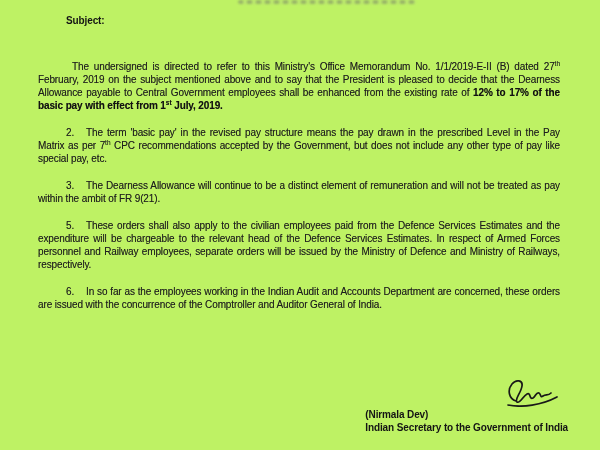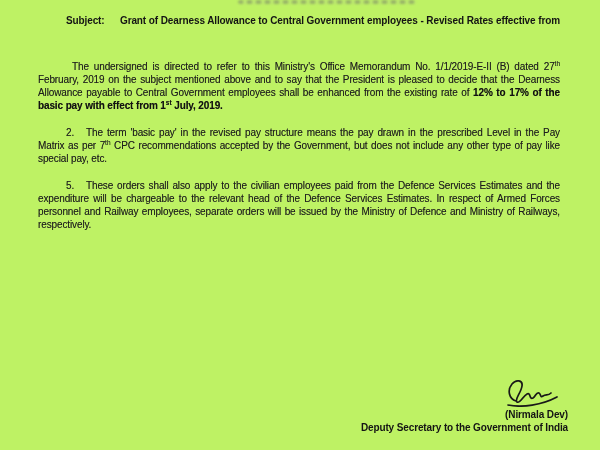--- a/index.html
+++ b/index.html
@@ -29,57 +29,58 @@
     text-align:justify;
     text-indent:28px;
     text-shadow:0 0 .4px rgba(20,20,20,.45);
   }
   .para.first{margin-top:33px;text-indent:34px;}
   .pnum{display:inline-block;width:20px;text-indent:0;}
   .b{font-weight:bold;color:#111;}
   .sup{vertical-align:super;font-size:6.5px;line-height:0;letter-spacing:0;}
   .sig{
     position:absolute;top:377px;right:32px;
-    text-align:right;font-weight:bold;color:#141414;
+    font-weight:bold;color:#141414;
     line-height:12.5px;
   }
   .sig svg{display:block;margin:0 8px 2px auto;}
   .sig .name{margin-top:1px;}
 </style>
 </head>
 <body>
 
 <div class="page">
 
   <div class="edge-artifact"></div>
 
   <div class="content">
 
     <div class="subject">
       <span class="lbl">Subject:</span>
       <span class="stext">
-        <div class="l1">Grant of Dearness Allowance to Central Government employees - Revised Rates effective from</div>
       </span>
     </div>
 
     <p class="para first"><span>The undersigned is directed to refer to this Ministry's Office Memorandum No. 1/1/2019-E-II (B) dated 27</span><span class="sup">th</span><span> February, 2019 on the subject mentioned above and to say that the President is pleased to decide that the Dearness Allowance payable to Central Government employees shall be enhanced from the existing rate of </span><span class="b">12% to 17% of the basic pay with effect from 1</span><span class="b sup">st</span><span class="b"> July, 2019.</span></p>
 
     <p class="para"><span class="pnum">2.</span><span>The term 'basic pay' in the revised pay structure means the pay drawn in the prescribed Level in the Pay Matrix as per 7</span><span class="sup">th</span><span> CPC recommendations accepted by the Government, but does not include any other type of pay like special pay, etc.</span></p>
 
+    <p class="para"><span class="pnum">3.</span><span>The Dearness Allowance will continue to be a distinct element of remuneration and will not be treated as pay within the ambit of FR 9(21).</span></p>
 
 
     <p class="para"><span class="pnum">5.</span><span>These orders shall also apply to the civilian employees paid from the Defence Services Estimates and the expenditure will be chargeable to the relevant head of the Defence Services Estimates. In respect of Armed Forces personnel and Railway employees, separate orders will be issued by the Ministry of Defence and Ministry of Railways, respectively.</span></p>
 
+    <p class="para"><span class="pnum">6.</span><span>In so far as the employees working in the Indian Audit and Accounts Department are concerned, these orders are issued with the concurrence of the Comptroller and Auditor General of India.</span></p>
 
   </div>
 
   <div class="sig">
     <svg width="56" height="30" viewBox="0 0 56 30">
       <g fill="none" stroke="#181818" stroke-width="1.7" stroke-linecap="round" stroke-linejoin="round">
         <path d="M12,24 C5,22 3,13 8,7 C12,2 19,3 18,9 C17,16 10,23 13,25 C16,27 19,19 23,17 C27,15 25,23 29,21 C32,19 32,15 35,16 C37,17 36,21 39,19 C42,17 44,19 47,16"></path>
         <path d="M4,28 C18,31 38,28 53,20"></path>
       </g>
     </svg>
     <div class="name">(Nirmala Dev)</div>
-    <div class="title">Deputy Secretary to the Government of India</div>
+    <div class="title">Indian Secretary to the Government of India</div>
   </div>
 
 </div>
 
 </body></html>

